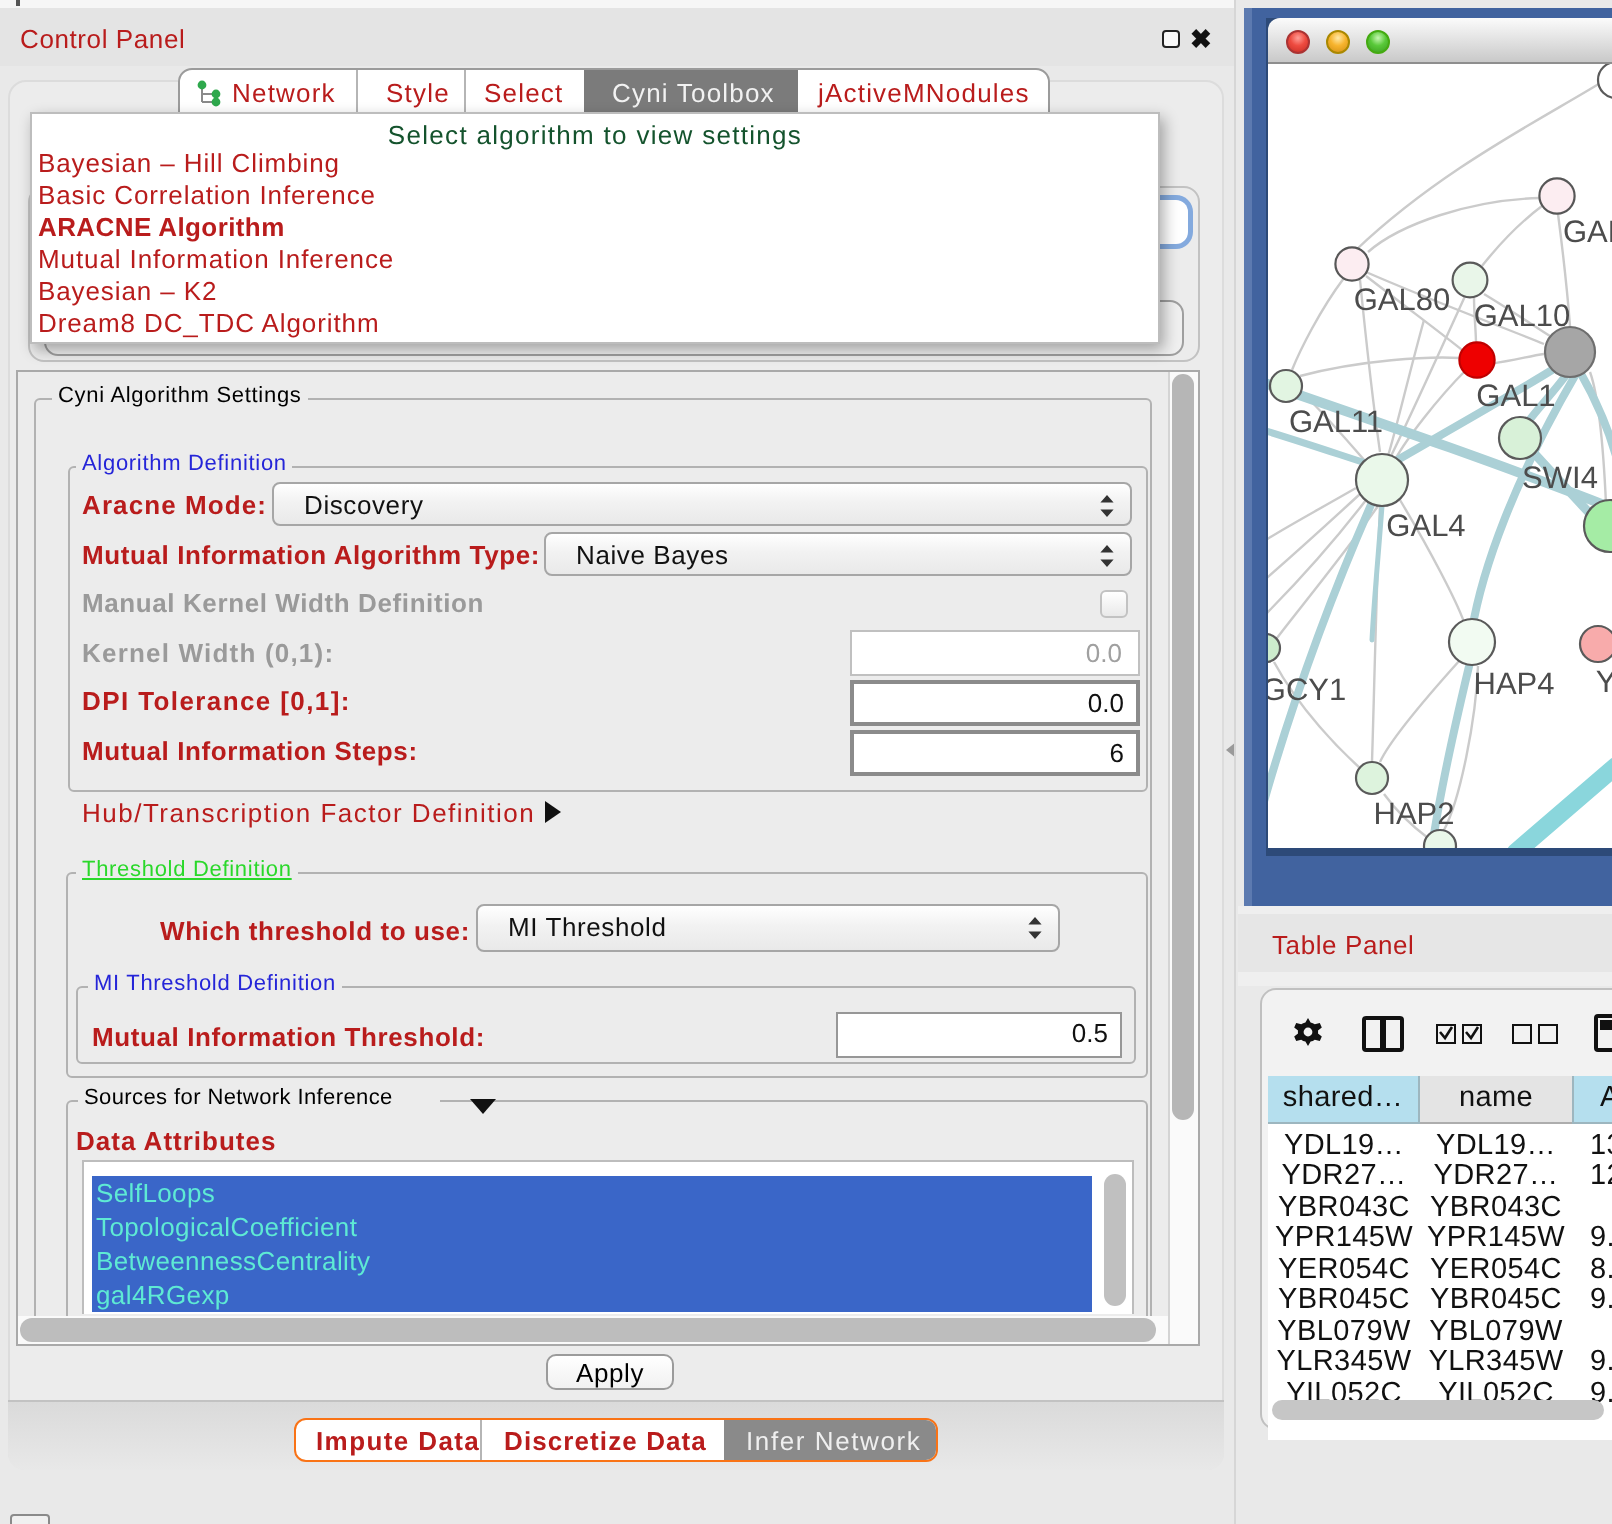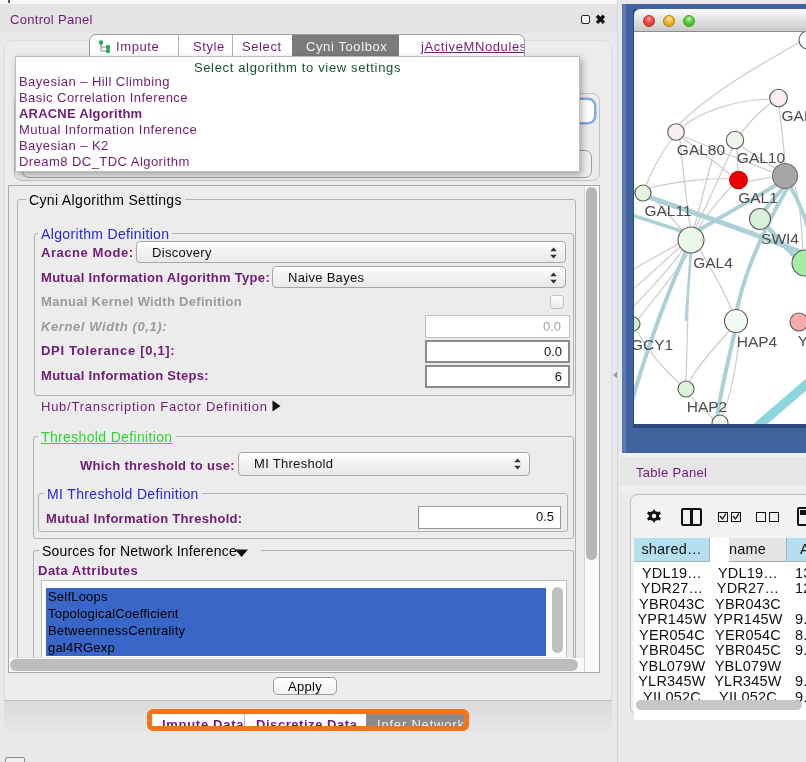--- a/index.html
+++ b/index.html
@@ -1,23 +1,23 @@
 <!DOCTYPE html>
 <html><head>
 <meta charset="utf-8">
 <style>
   * { margin:0; padding:0; box-sizing:border-box; }
   html,body { width:806px; height:762px; background:#e9e9e9; overflow:hidden;
     font-family:"Liberation Sans", sans-serif; }
   .abs { position:absolute; }
-  .lbl { font-size:13px; color:#701a75; white-space:nowrap; }
+  .lbl { font-size:13px; color:#b91c1c; white-space:nowrap; }
   .b { font-weight:bold; letter-spacing:0.3px; }
   .gray { color:#9a9a9a; }
   .titled { border:1px solid #b2b2b2; border-radius:3px; }
-  .gt { position:absolute; background:#ececec; padding:0 3px; font-size:14px; white-space:nowrap; letter-spacing:0.35px;text-align:center; }
+  .gt { position:absolute; background:#ececec; padding:0 3px; font-size:11px; white-space:nowrap; letter-spacing:0.35px;text-align:center; }
   .combo { position:absolute; border:1px solid #a6a6a6; border-radius:4px;
     background:linear-gradient(#ffffff,#f2f2f2 45%,#e9e9e9); font-size:13px; color:#111; }
   .combo .ar { position:absolute; right:7px; top:0; }
   .tfield { position:absolute; background:#fff; font-size:13px; color:#111; text-align:right; }
 </style>
 </head>
 <body>
 
 <div class="abs" style="left:0;top:0;width:618px;height:762px;background:#e9e9e9;"></div>
 
@@ -37,25 +37,25 @@
   <div class="abs" style="left:89px;top:0;width:54px;height:24px;border-right:1px solid #b5b5b5;"></div>
   <div class="abs" style="left:143px;top:0;width:59px;height:24px;"></div>
   <div class="abs" style="left:202px;top:0;width:107px;height:24px;background:#7b7b7b;"></div>
   <div class="abs" style="left:309px;top:0;width:127px;height:24px;"></div>
   <svg class="abs" style="left:8px;top:5px;" width="14" height="14" viewBox="0 0 14 14">
     <path d="M3 3 L3 11 M3 7 L10 7 M3 11 L10 11" stroke="#8a8a8a" stroke-width="1" fill="none"></path>
     <circle cx="3" cy="2.5" r="2.2" fill="#2ea84c"></circle>
       <circle cx="10" cy="7" r="2.2" fill="#2ea84c"></circle>
       <circle cx="10" cy="11" r="2.2" fill="#2ea84c"></circle>
   </svg>
-  <div class="abs lbl" style="left:26px;top:4px;letter-spacing:0.6px;">Impute</div>
+  <div class="abs lbl" style="left:26px;top:4px;letter-spacing:0.6px;">Network</div>
   <div class="abs lbl" style="left:103px;top:4px;letter-spacing:0.6px;">Style</div>
   <div class="abs lbl" style="left:152px;top:4px;letter-spacing:0.6px;">Select</div>
   <div class="abs lbl" style="left:216px;top:4px;letter-spacing:0.6px;color:#f2f2f2;">Cyni Toolbox</div>
-  <div class="abs lbl" style="left:331px;top:4px;letter-spacing:0.6px;text-decoration:underline;">jActiveMNodules</div>
+  <div class="abs lbl" style="left:319px;top:4px;letter-spacing:0.6px;">jActiveMNodules</div>
 </div>
 
 <div class="abs" style="left:14px;top:93px;width:586px;height:88px;border:1px solid #c2c2c2;border-radius:8px;background:#ececec;"></div>
 <div class="abs" style="left:22px;top:100px;width:572px;height:22px;border-radius:6px;box-shadow:0 0 0 2.5px #84aade;background:#fff;"></div>
 <div class="abs" style="left:22px;top:150px;width:570px;height:28px;border:1px solid #9f9f9f;border-radius:7px;background:#f0f0f0;"></div>
 
 <div class="abs" style="left:8px;top:185px;width:592px;height:488px;border:1px solid #a9a9a9;background:#ececec;"></div>
 
 <div class="abs titled" style="left:17px;top:199px;width:559px;height:465px;"></div>
 <div class="abs gt" style="left:26px;top:192px;">Cyni Algorithm Settings</div>
@@ -72,21 +72,21 @@
 </div>
 <div class="abs lbl b" style="left:41px;top:270px;">Mutual Information Algorithm Type:</div>
 <div class="combo" style="left:272px;top:266px;width:294px;height:22px;">
   <span style="position:absolute;left:15px;top:3px;letter-spacing:0.3px;">Naive Bayes</span>
   <svg class="ar" width="9" height="22" viewBox="0 0 9 22">
       <path d="M4.5 5.5 L7.8 9.3 L1.2 9.3 Z M4.5 16.5 L7.8 12.7 L1.2 12.7 Z" fill="#333"></path>
     </svg>
 </div>
 <div class="abs lbl b gray" style="left:41px;top:294px;">Manual Kernel Width Definition</div>
 <div class="abs" style="left:550px;top:295px;width:14px;height:14px;border:1px solid #c2c2c2;border-radius:3px;background:linear-gradient(#fff,#e9e9e9);"></div>
-<div class="abs lbl b gray" style="left:41px;top:319px;letter-spacing:0.6px;font-style:italic;">Kernel Width (0,1):</div>
+<div class="abs lbl b gray" style="left:41px;top:319px;letter-spacing:0.6px;">Kernel Width (0,1):</div>
 <div class="tfield" style="left:425px;top:315px;width:145px;height:23px;border:1px solid #c0c0c0;color:#a0a0a0;line-height:21px;padding-right:8px;">0.0</div>
 <div class="abs lbl b" style="left:41px;top:343px;letter-spacing:0.7px;">DPI Tolerance [0,1]:</div>
 <div class="tfield" style="left:425px;top:340px;width:145px;height:23px;border:2px solid #8b8b8b;line-height:19px;padding-right:6px;">0.0</div>
 <div class="abs lbl b" style="left:41px;top:368px;">Mutual Information Steps:</div>
 <div class="tfield" style="left:425px;top:365px;width:145px;height:23px;border:2px solid #8b8b8b;line-height:19px;padding-right:6px;">6</div>
 
 <div class="abs lbl" style="left:41px;top:399px;letter-spacing:0.75px;">Hub/Transcription Factor Definition</div>
 <svg class="abs" style="left:271px;top:400px;" width="10" height="12" viewBox="0 0 10 12">
     <path d="M1.5 0.5 L9.5 6 L1.5 11.5 Z" fill="#111"></path>
   </svg>
@@ -107,36 +107,36 @@
 <div class="tfield" style="left:418px;top:506px;width:143px;height:23px;border:1.5px solid #979797;line-height:20px;padding-right:6px;">0.5</div>
 
 <div class="abs titled" style="left:33px;top:550px;width:541px;height:108px;border-bottom:none;border-radius:3px 3px 0 0;"></div>
 <div class="abs gt" style="left:39px;top:543px;letter-spacing:0.2px;padding-right:24px;">Sources for Network Inference</div>
 <svg class="abs" style="left:234px;top:548px;" width="15" height="10" viewBox="0 0 15 10">
     <path d="M1 1.5 L14 1.5 L7.5 9 Z" fill="#111"></path>
   </svg>
 <div class="abs lbl b" style="left:38px;top:563px;letter-spacing:0.5px;">Data Attributes</div>
 
 <div class="abs" style="left:41px;top:580px;width:526px;height:77px;background:#fff;border:1px solid #bdbdbd;border-bottom:none;overflow:hidden;">
-  <div style="position:absolute;left:4px;top:7px;width:500px;background:#3a66c8;color:#000000;font-size:13px;line-height:17px;padding-left:2px;letter-spacing:0.2px;">
+  <div style="position:absolute;left:4px;top:7px;width:500px;background:#3a66c8;color:#5eead4;font-size:13px;line-height:17px;padding-left:2px;letter-spacing:0.2px;">
     SelfLoops<br>TopologicalCoefficient<br>BetweennessCentrality<br>gal4RGexp
   </div>
   <div style="position:absolute;right:3px;top:6px;width:11px;height:66px;background:#c0c0c0;border-radius:6px;"></div>
 </div>
 
 <div class="abs" style="left:9px;top:658px;width:575px;height:14px;background:#fafafa;"></div>
 <div class="abs" style="left:10px;top:659px;width:568px;height:12px;background:#bdbdbd;border-radius:6px;"></div>
 
 <div class="abs" style="left:584px;top:186px;width:15px;height:486px;background:#fafafa;border-left:1px solid #d4d4d4;"></div>
 <div class="abs" style="left:586px;top:187px;width:11px;height:373px;background:#b6b6b6;border-radius:6px;"></div>
 
 <div class="abs" style="left:273px;top:677px;width:64px;height:18px;border:1px solid #9b9b9b;border-radius:5px;background:linear-gradient(#ffffff,#f1f1f1);text-align:center;font-size:13px;line-height:17px;letter-spacing:0.3px;">Apply</div>
 
 <div class="abs" style="left:4px;top:700px;width:608px;height:35px;background:linear-gradient(#dadada,#e8e8e8);border-top:1px solid #c2c2c2;border-radius:0 0 8px 8px;"></div>
-<div class="abs" style="left:147px;top:709px;width:322px;height:22px;border:5px solid #f97316;border-radius:6px;background:#fff;overflow:hidden;">
+<div class="abs" style="left:147px;top:709px;width:322px;height:22px;border:1px solid #f97316;border-radius:6px;background:#fff;overflow:hidden;">
   <div class="abs" style="left:0;top:0;width:93px;height:22px;border-right:1px solid #b5b5b5;"></div>
   <div class="abs" style="left:93px;top:0;width:121px;height:22px;"></div>
   <div class="abs" style="left:214px;top:0;width:108px;height:22px;background:#8a8a8a;"></div>
   <div class="abs lbl b" style="left:10px;top:3px;letter-spacing:0.7px;">Impute Data</div>
   <div class="abs lbl b" style="left:104px;top:3px;letter-spacing:0.55px;">Discretize Data</div>
   <div class="abs lbl" style="left:225px;top:3px;letter-spacing:0.8px;color:#efefef;">Infer Network</div>
 </div>
 
 <div class="abs" style="left:5px;top:757px;width:20px;height:10px;border:1.5px solid #8a8a8a;border-radius:2px;background:#f0f0f0;"></div>
 
@@ -254,20 +254,20 @@
 </svg>
 <svg class="abs" style="left:756px;top:512px;" width="23" height="10" viewBox="0 0 23 10">
   <rect x="0.5" y="0.5" width="9" height="9" fill="none" stroke="#111"></rect>
     <rect x="13.5" y="0.5" width="9" height="9" fill="none" stroke="#111"></rect>
 </svg>
 <div class="abs" style="left:797px;top:507px;width:12px;height:19px;border:2.5px solid #111;border-radius:2px;background:#f2f2f2;"></div>
 <div class="abs" style="left:800px;top:510px;width:6px;height:5px;background:#111;"></div>
 
 <div class="abs" style="left:634px;top:538px;width:172px;height:182px;background:#fff;overflow:hidden;font-size:14.5px;letter-spacing:0.2px;color:#111;">
   <div class="abs" style="left:0;top:0;width:76px;height:24px;background:#b5dfee;border:1px solid #9db6bf;border-width:0 1px 1px 0;text-align:center;line-height:23px;">shared…</div>
-  <div class="abs" style="left:76px;top:0;width:76px;height:24px;background:#e4e4e4;border-bottom:1px solid #adadad;line-height:23px;margin-left:19px;">name</div>
+  <div class="abs" style="left:76px;top:0;width:76px;height:24px;background:#e4e4e4;border-bottom:1px solid #adadad;text-align:center;line-height:23px;">name</div>
   <div class="abs" style="left:152px;top:0;width:20px;height:24px;background:#b5dfee;border:1px solid #9db6bf;border-width:0 0 1px 1px;line-height:23px;padding-left:13px;">A</div>
   <div class="abs" style="left:0;top:27.5px;width:76px;text-align:center;line-height:15.5px;">YDL19…<br>YDR27…<br>YBR043C<br>YPR145W<br>YER054C<br>YBR045C<br>YBL079W<br>YLR345W<br>YIL052C</div>
   <div class="abs" style="left:76px;top:27.5px;width:76px;text-align:center;line-height:15.5px;">YDL19…<br>YDR27…<br>YBR043C<br>YPR145W<br>YER054C<br>YBR045C<br>YBL079W<br>YLR345W<br>YIL052C</div>
   <div class="abs" style="left:152px;top:27.5px;width:20px;text-align:left;padding-left:9px;line-height:15.5px;">13<br>12<br>&nbsp;<br>9.<br>8.<br>9.<br>&nbsp;<br>9.<br>9.</div>
 </div>
 
 <div class="abs" style="left:636px;top:700px;width:166px;height:10px;background:#c6c6c6;border-radius:5px;"></div>
 
 </body></html>

